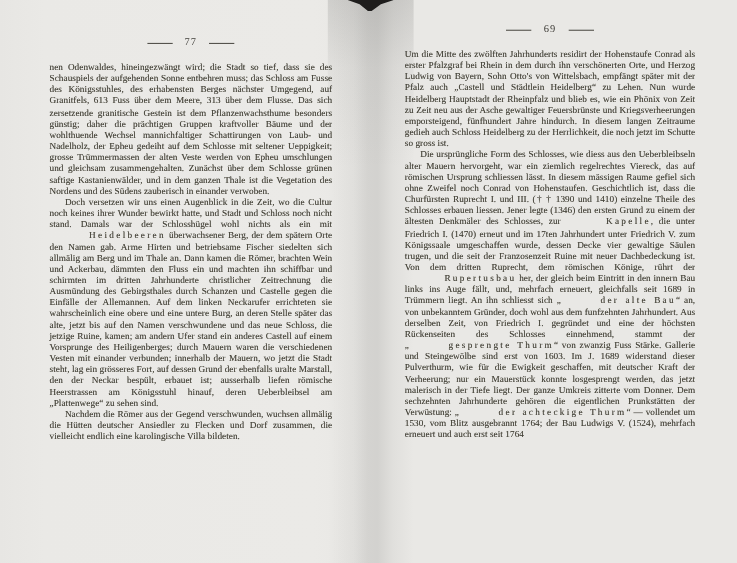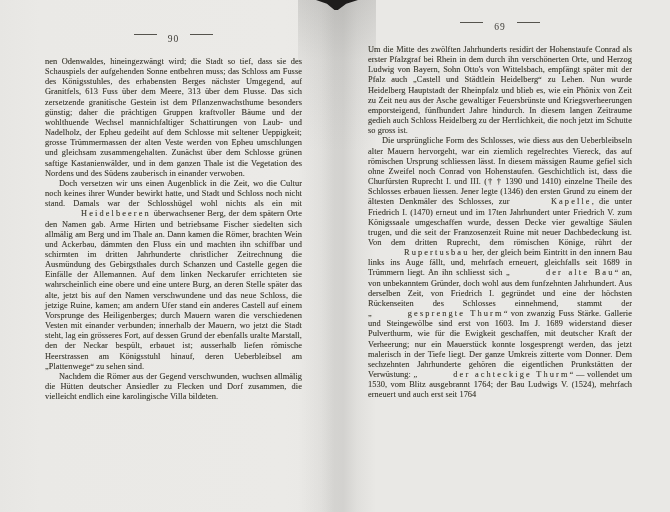--- a/index.html
+++ b/index.html
@@ -43,21 +43,21 @@
         rgba(60,60,58,0.00) 100%);
   }
   
   .binding-notch {
     position: absolute; left: 316px; top: 0; width: 42px; height: 10px;
     background: #1e1d1c;
     clip-path: polygon(0 0, 100% 0, 72% 38%, 52% 100%, 44% 100%, 26% 38%);
     pointer-events: none;
   }
   .page-header {
-    display: flex; justify-content: center;
+    display: flex; align-items: center; justify-content: center;
     gap: 11px;
     margin-bottom: 13px;
   }
   .header-rule {
     display: inline-block; width: 23px; height: 1px;
     background: #55534d;
   }
   .page-number {
     font-size: 9.5px; letter-spacing: 1px; color: #3e3c37;
   }
@@ -74,21 +74,21 @@
   .gesperrt { letter-spacing: 2.1px; margin-left: 36px; }
 </style>
 </head>
 <body>
 
 <div class="book">
 
   <div class="page page-left">
     <div class="page-header">
       <span class="header-rule"></span>
-      <span class="page-number">90</span>
+      <span class="page-number">77</span>
       <span class="header-rule"></span>
     </div>
     <div class="page-body">
         <p class=""><span>nen Odenwaldes, hineingezwängt wird; die Stadt so tief, dass sie des Schauspiels der aufgehenden Sonne entbehren muss; das Schloss am Fusse des Königsstuhles, des erhabensten Berges nächster Umgegend, auf Granitfels, 613 Fuss über dem Meere, 313 über dem Flusse.  Das sich zersetzende granitische Gestein ist dem Pflanzenwachsthume besonders günstig; daher die prächtigen Gruppen kraftvoller Bäume und der wohlthuende Wechsel mannichfaltiger Schattirungen von Laub- und Nadelholz, der Epheu gedeiht auf dem Schlosse mit seltener Ueppigkeit;  grosse Trümmermassen der alten Veste werden von Epheu umschlungen und gleichsam zusammengehalten.  Zunächst über dem Schlosse grünen saftige Kastanienwälder, und in dem ganzen Thale ist die Vegetation des Nordens und des Südens zauberisch in einander verwoben.</span></p>
         <p class="indent"><span>Doch versetzen wir uns einen Augenblick in die Zeit, wo die Cultur noch keines ihrer Wunder bewirkt hatte, und Stadt und Schloss noch nicht stand.  Damals war der Schlosshügel wohl nichts als ein mit </span><span class="gesperrt">Heidelbeeren</span><span> überwachsener Berg, der dem spätern Orte den Namen gab.  Arme Hirten und betriebsame Fischer siedelten sich allmälig am Berg und im Thale an.  Dann kamen die Römer, brachten Wein und Ackerbau, dämmten den Fluss ein und machten ihn schiffbar und schirmten im dritten Jahrhunderte christlicher Zeitrechnung die Ausmündung des Gebirgsthales durch Schanzen und Castelle gegen die Einfälle der Allemannen.  Auf dem linken Neckarufer errichteten sie wahrscheinlich eine obere und eine untere Burg, an deren Stelle später das alte, jetzt bis auf den Namen verschwundene und das neue Schloss, die jetzige Ruine, kamen; am andern Ufer stand ein anderes Castell auf einem Vorsprunge des Heiligenberges; durch Mauern waren die verschiedenen Vesten mit einander verbunden; innerhalb der Mauern, wo jetzt die Stadt steht, lag ein grösseres Fort, auf dessen Grund der ebenfalls uralte Marstall, den der Neckar bespült, erbauet ist; ausserhalb liefen römische Heerstrassen am Königsstuhl hinauf, deren Ueberbleibsel am „Plattenwege“ zu sehen sind.</span></p>
         <p class="indent"><span>Nachdem die Römer aus der Gegend verschwunden, wuchsen allmälig die Hütten deutscher Ansiedler zu Flecken und Dorf zusammen, die vielleicht endlich eine karolingische Villa bildeten.</span></p>
       </div>
   </div>
 
   <div class="page page-right">

